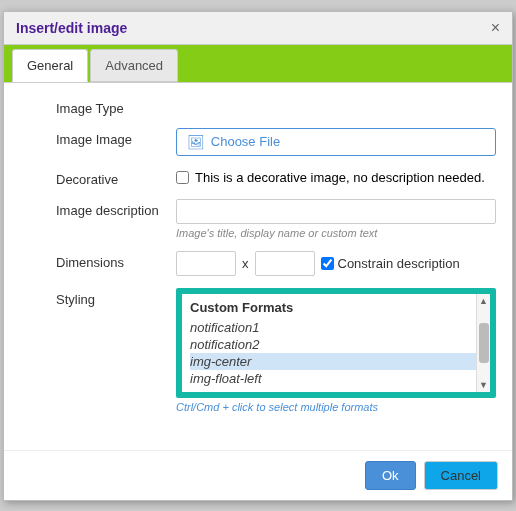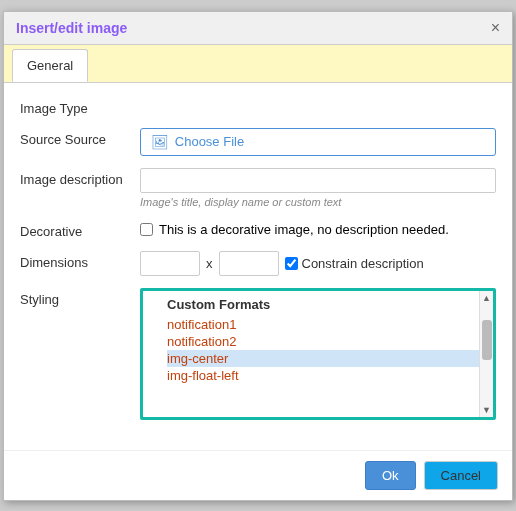--- a/index.html
+++ b/index.html
@@ -26,34 +26,34 @@
       background: #f0f0f0;
       border-bottom: 1px solid #ccc;
       padding: 8px 12px;
       display: flex;
       justify-content: space-between;
       align-items: center;
     }
     .dialog-title {
       font-size: 14px;
       font-weight: bold;
-      color: #8b5cf6;
+      color: #4c1d95;
     }
     .close-btn {
       cursor: pointer;
       font-size: 16px;
       color: #666;
       background: none;
       border: none;
       line-height: 1;
     }
     .tabs {
       display: flex;
       border-bottom: 1px solid #ccc;
-      background: #fef9c3;
+      background: #84cc16;
       padding: 0 8px;
     }
     .tab {
       padding: 8px 14px;
       cursor: pointer;
       font-size: 13px;
       color: #333;
       border: 1px solid transparent;
       margin-top: 4px;
       margin-right: 2px;
@@ -77,20 +77,21 @@
       display: flex;
       align-items: flex-start;
       margin-bottom: 12px;
     }
     .form-label {
       width: 120px;
       color: #333;
       font-size: 13px;
       padding-top: 4px;
       flex-shrink: 0;
+      margin-left: 36px;
     }
     .form-control {
       flex: 1;
     }
     .radio-group {
       display: flex;
       align-items: center;
       gap: 12px;
     }
     .radio-item {
@@ -149,43 +150,43 @@
       color: #333;
     }
     .constrain-label {
       display: flex;
       align-items: center;
       gap: 4px;
       font-size: 13px;
       color: #333;
     }
     .styling-box {
-      border: 3px solid #14b8a6;
+      border: 6px solid #14b8a6;
       border-radius: 2px;
-      height: 132px;
+      height: 110px;
       overflow: hidden;
       position: relative;
-      padding-left: 16px;
     }
     .styling-list {
       padding: 6px 8px;
       overflow-y: auto;
       height: 100%;
     }
     .styling-list .list-header {
       font-weight: bold;
       font-size: 13px;
       color: #333;
       margin-bottom: 4px;
     }
     .styling-list .list-item {
       font-size: 13px;
-      color: #c2410c;
+      color: #404040;
       padding: 1px 0;
       cursor: pointer;
+      font-style: italic;
     }
     .styling-list .list-item.highlighted {
       background: #d0e4f7;
     }
     .scrollbar-area {
       position: absolute;
       right: 0;
       top: 0;
       bottom: 0;
       width: 14px;
@@ -276,51 +277,54 @@
 
   <div class="dialog-title-bar">
     <span class="dialog-title">Insert/edit image</span>
     <button class="close-btn">×</button>
   </div>
 
   <div class="tabs">
     <div class="tab active">
       <span>General</span>
     </div>
+    <div class="tab inactive">
+      <span>Advanced</span>
+    </div>
   </div>
 
   <div class="dialog-body">
 
     <div class="form-row">
       <div class="form-label">Image Type</div>
     </div>
 
     <div class="form-row">
-      <div class="form-label">Source Source</div>
+      <div class="form-label">Image Image</div>
       <div class="form-control">
         <button class="choose-file-btn">
           <span class="file-icon">🖼</span>
           <span>Choose File</span>
         </button>
       </div>
     </div>
 
-    <div class="form-row">
-      <div class="form-label">Image description</div>
-      <div class="form-control">
-        <input type="text" class="text-input" style="">
-        <div class="hint-text">Image's title, display name or custom text</div>
-      </div>
-    </div>
-
     <div class="form-row decorative-row">
       <div class="form-label">Decorative</div>
       <div class="form-control checkbox-item">
         <input type="checkbox" class="checkbox-small" style="">
         <span>This is a decorative image, no description needed.</span>
+      </div>
+    </div>
+
+    <div class="form-row">
+      <div class="form-label">Image description</div>
+      <div class="form-control">
+        <input type="text" class="text-input" style="">
+        <div class="hint-text">Image's title, display name or custom text</div>
       </div>
     </div>
 
     <div class="form-row">
       <div class="form-label">Dimensions</div>
       <div class="form-control">
         <div class="dimensions-row">
           <input type="text" class="dim-input" style="">
           <span class="dim-x">x</span>
           <input type="text" class="dim-input" style="">
@@ -342,20 +346,21 @@
             <div class="list-item">notification2</div>
             <div class="list-item highlighted">img-center</div>
             <div class="list-item">img-float-left</div>
           </div>
           <div class="scrollbar-area">
             <span class="scroll-arrow">▲</span>
             <div class="scrollbar-thumb"></div>
             <span class="scroll-arrow" style="margin-top:auto;">▼</span>
           </div>
         </div>
+        <div class="styling-hint">Ctrl/Cmd + click to select multiple formats</div>
       </div>
     </div>
 
   </div>
 
   <div class="dialog-footer">
     <button class="btn btn-ok">Ok</button>
     <button class="btn btn-cancel">Cancel</button>
   </div>
 </div>

